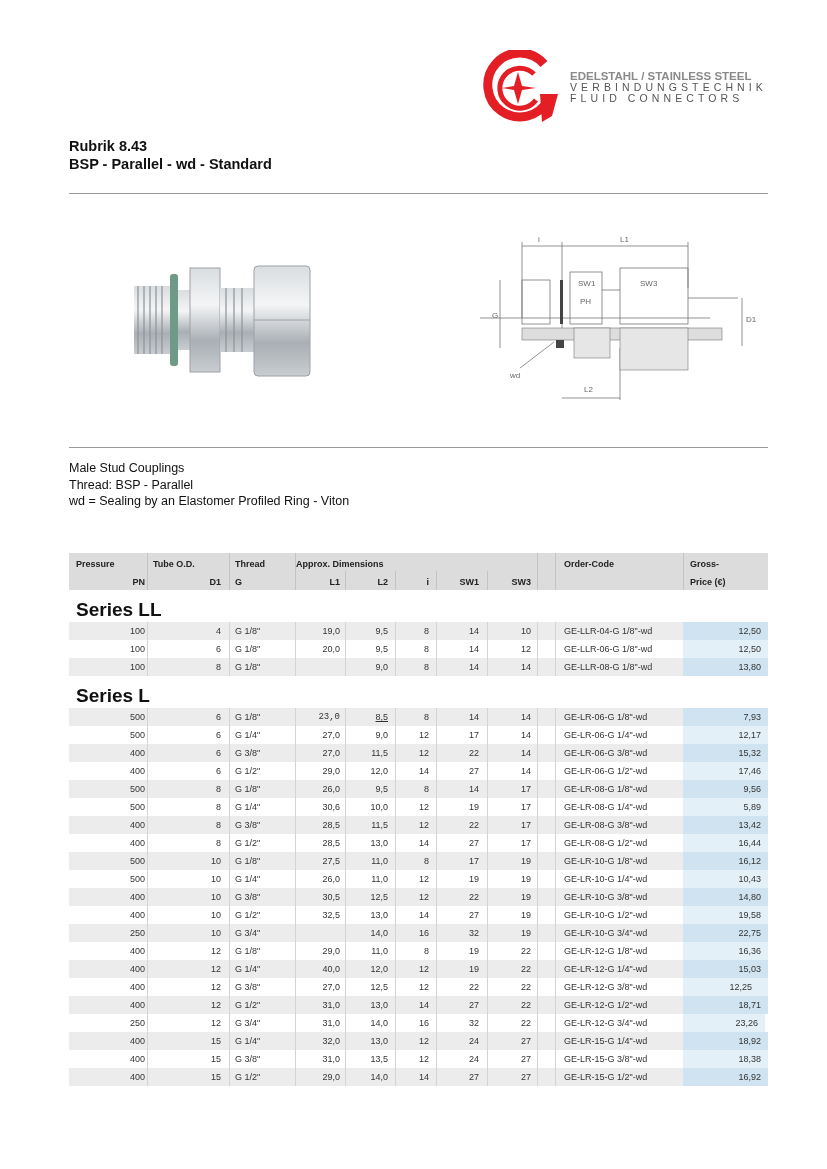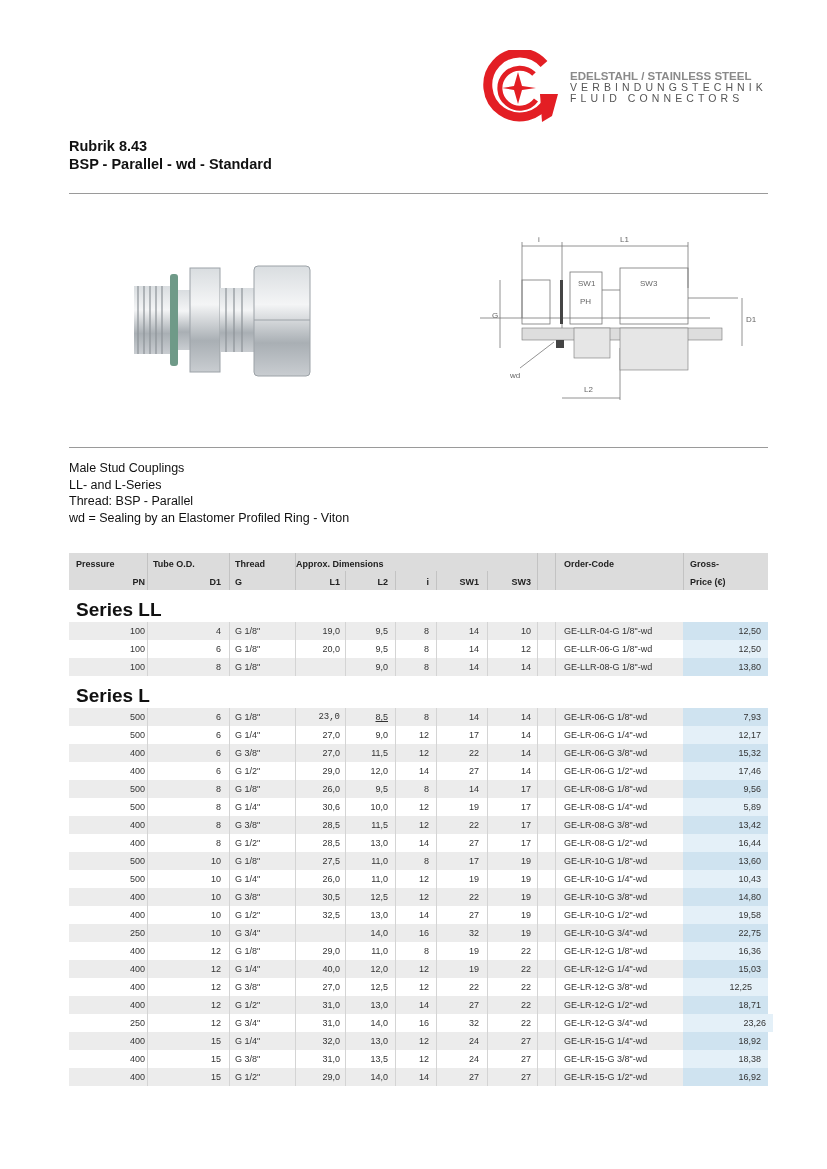--- a/index.html
+++ b/index.html
@@ -122,21 +122,20 @@
   <text x="12" y="90">G</text>
   <text x="266" y="94">D1</text>
   <text x="104" y="164">L2</text>
   <text x="30" y="150">wd</text>
 </svg>
 
 <div class="hr" style="top:447px"></div>
 
 <div class="desc">
   <div>Male Stud Couplings</div>
-  <div>LL- and L-Series</div>
   <div>Thread: BSP - Parallel</div>
   <div>wd = Sealing by an Elastomer Profiled Ring - Viton</div>
 </div>
 
 <div class="table">
   <div class="hdr">
     <span class="t1" style="left:7px">Pressure</span>
     <span class="t1" style="left:84px">Tube O.D.</span>
     <span class="t1" style="left:166px">Thread</span>
     <span class="t1" style="left:227px;width:240px;text-align:left">Approx. Dimensions</span>
@@ -410,21 +409,21 @@
         <div class="rowvl" style="left: 486px;"></div>
         <div class="cell r" style="left: 0px; width: 76px;">500</div>
         <div class="cell r" style="left: 78px; width: 74px;">10</div>
         <div class="cell" style="left: 166px; width: 58px;">G 1/8"</div>
         <div class="cell r" style="left: 227px; width: 44px;">27,5</div>
         <div class="cell r" style="left: 276px; width: 43px;">11,0</div>
         <div class="cell r" style="left: 326px; width: 34px;">8</div>
         <div class="cell r" style="left: 367px; width: 43px;">17</div>
         <div class="cell r" style="left: 418px; width: 44px;">19</div>
         <div class="cell" style="left: 495px; width: 118px;">GE-LR-10-G 1/8"-wd</div>
-        <div class="cell r price" style="left: 614px; width: 85px; padding-right: 7px; box-sizing: border-box;">13,60</div>
+        <div class="cell r price" style="left: 614px; width: 85px; padding-right: 7px; box-sizing: border-box;">16,12</div>
       </div>
       <div class="row">
         <div class="rowvl" style="left: 78px;"></div>
         <div class="rowvl" style="left: 160px;"></div>
         <div class="rowvl" style="left: 226px;"></div>
         <div class="rowvl" style="left: 276px;"></div>
         <div class="rowvl" style="left: 326px;"></div>
         <div class="rowvl" style="left: 367px;"></div>
         <div class="rowvl" style="left: 418px;"></div>
         <div class="rowvl" style="left: 468px;"></div>
@@ -599,21 +598,21 @@
         <div class="rowvl" style="left: 486px;"></div>
         <div class="cell r" style="left: 0px; width: 76px;">250</div>
         <div class="cell r" style="left: 78px; width: 74px;">12</div>
         <div class="cell" style="left: 166px; width: 58px;">G 3/4"</div>
         <div class="cell r" style="left: 227px; width: 44px;">31,0</div>
         <div class="cell r" style="left: 276px; width: 43px;">14,0</div>
         <div class="cell r" style="left: 326px; width: 34px;">16</div>
         <div class="cell r" style="left: 367px; width: 43px;">32</div>
         <div class="cell r" style="left: 418px; width: 44px;">22</div>
         <div class="cell" style="left: 495px; width: 118px;">GE-LR-12-G 3/4"-wd</div>
-        <div class="cell r price" style="left: 614px; width: 90px; padding-right: 7px; box-sizing: border-box;">23,26</div>
+        <div class="cell r price" style="left: 614px; width: 82px; padding-right: 7px; box-sizing: border-box;">23,26</div>
       </div>
       <div class="row alt">
         <div class="rowvl" style="left: 78px;"></div>
         <div class="rowvl" style="left: 160px;"></div>
         <div class="rowvl" style="left: 226px;"></div>
         <div class="rowvl" style="left: 276px;"></div>
         <div class="rowvl" style="left: 326px;"></div>
         <div class="rowvl" style="left: 367px;"></div>
         <div class="rowvl" style="left: 418px;"></div>
         <div class="rowvl" style="left: 468px;"></div>

